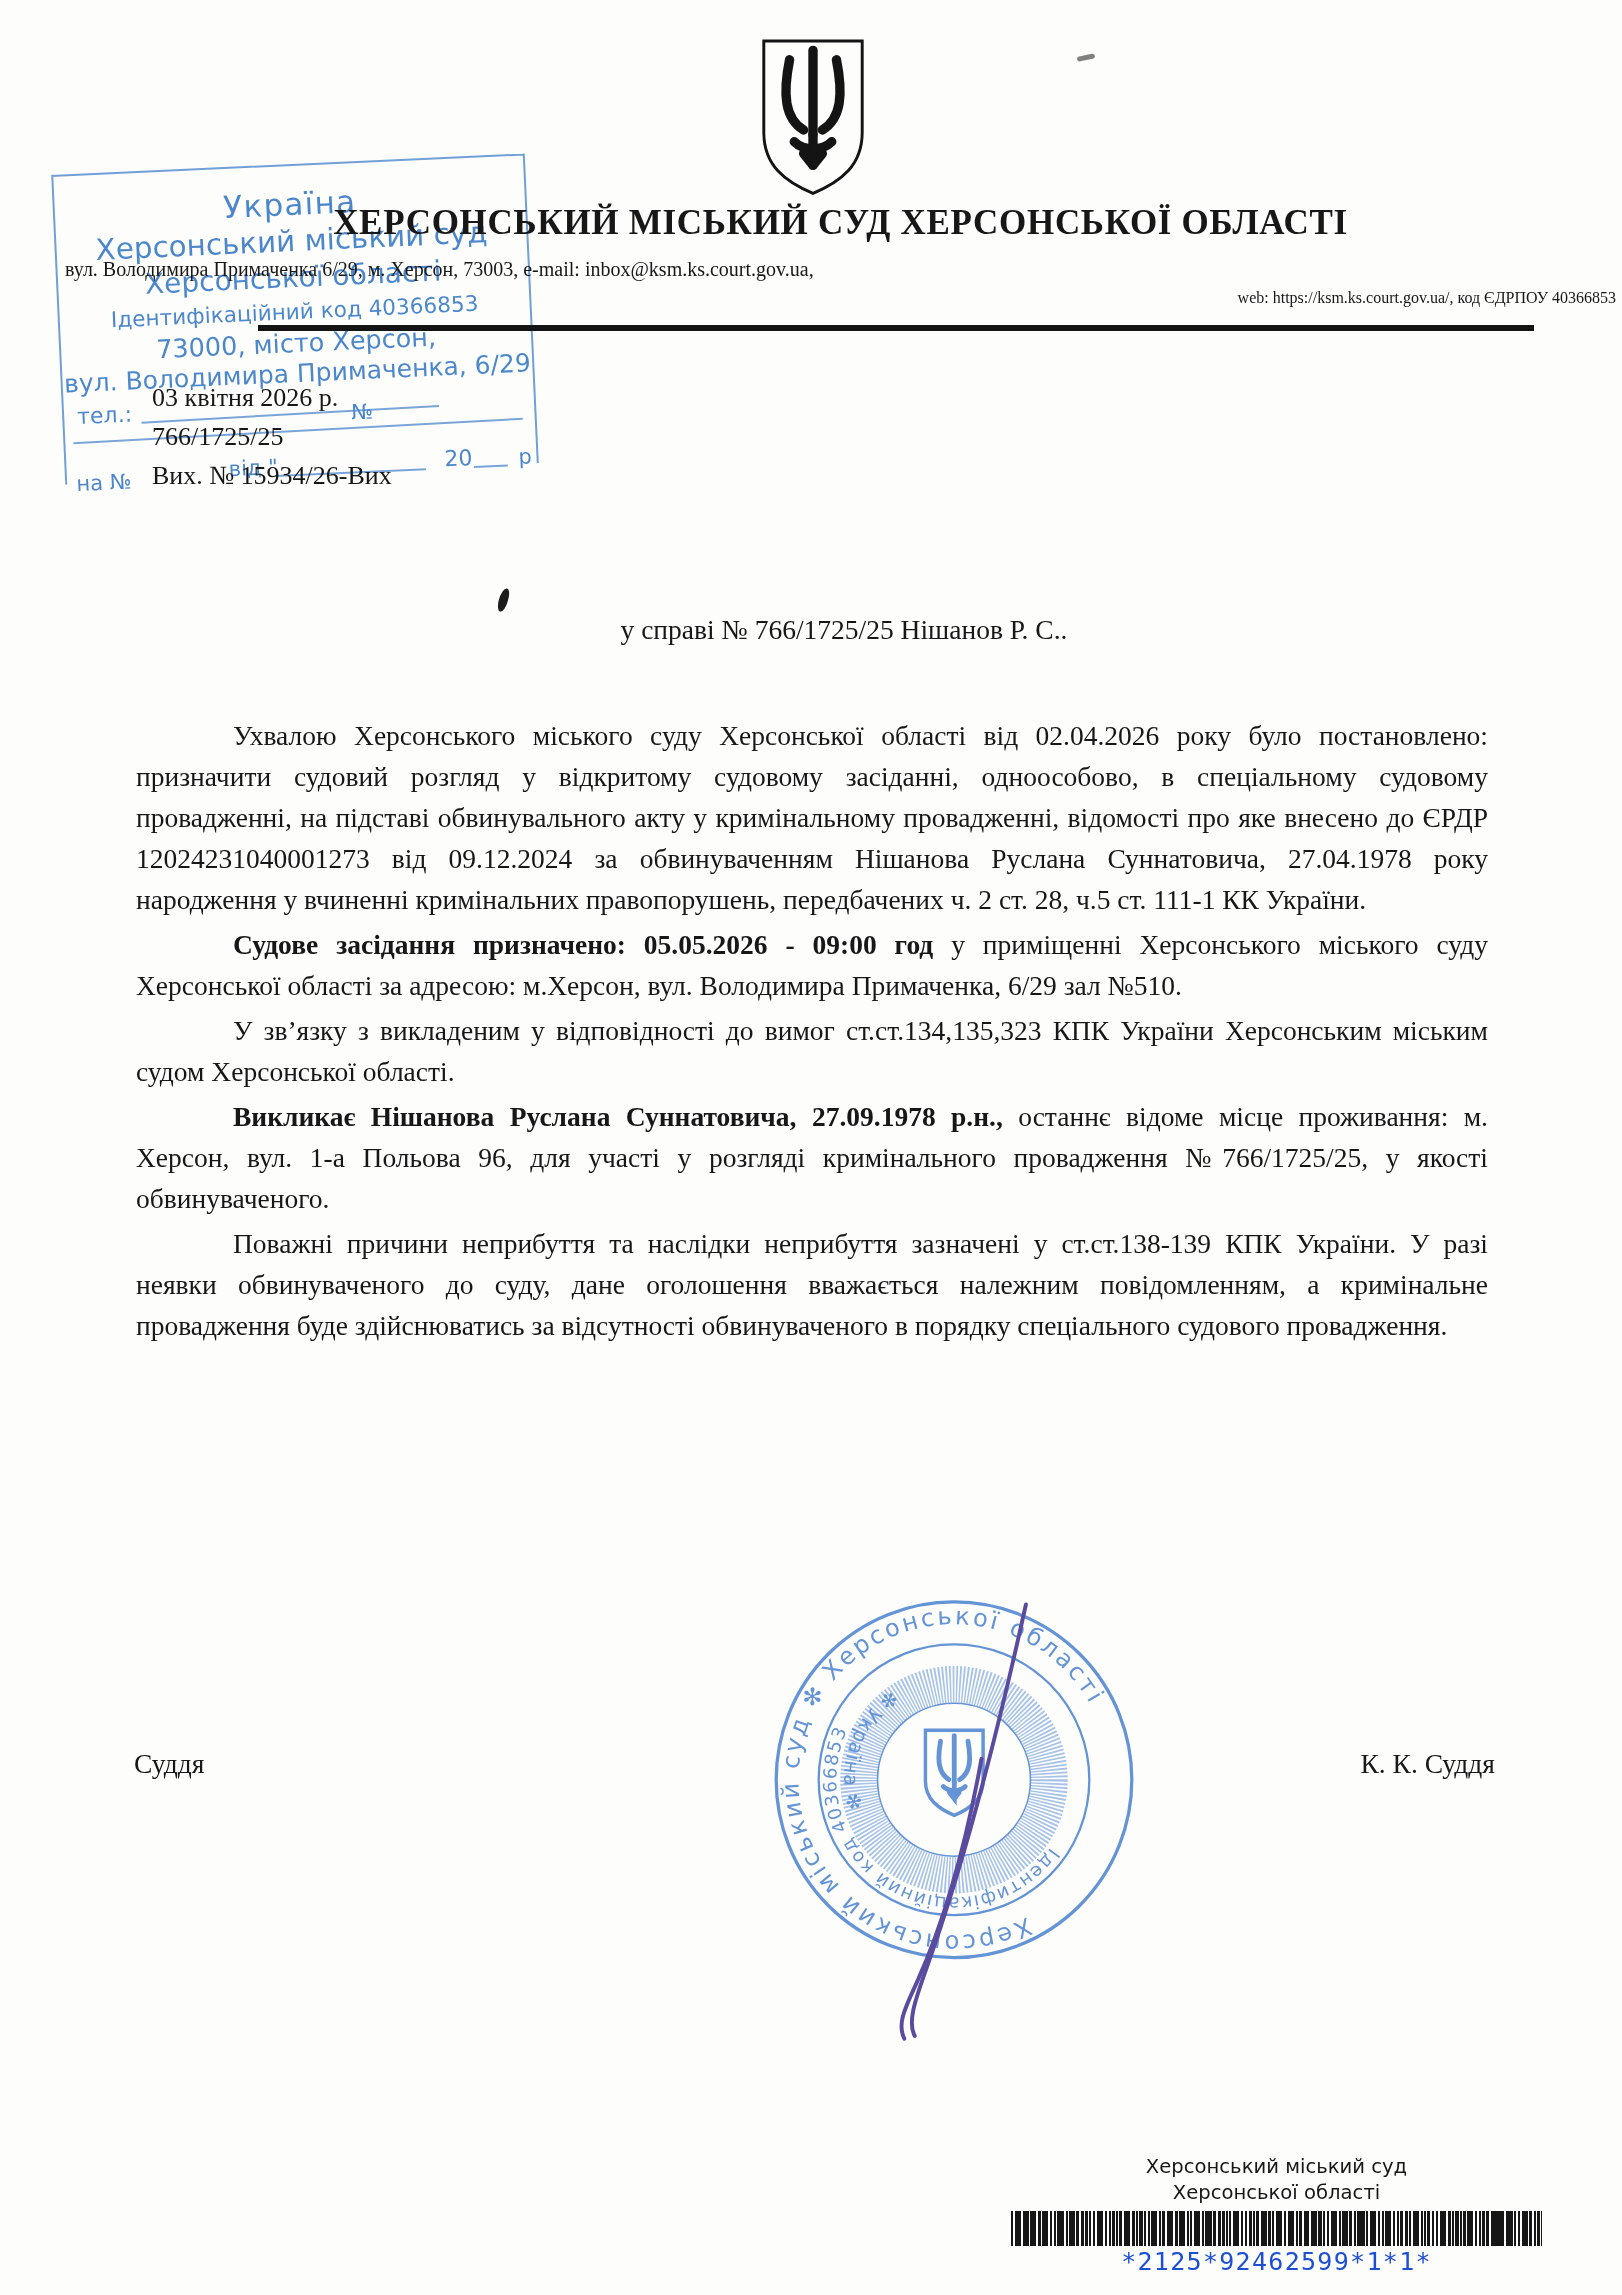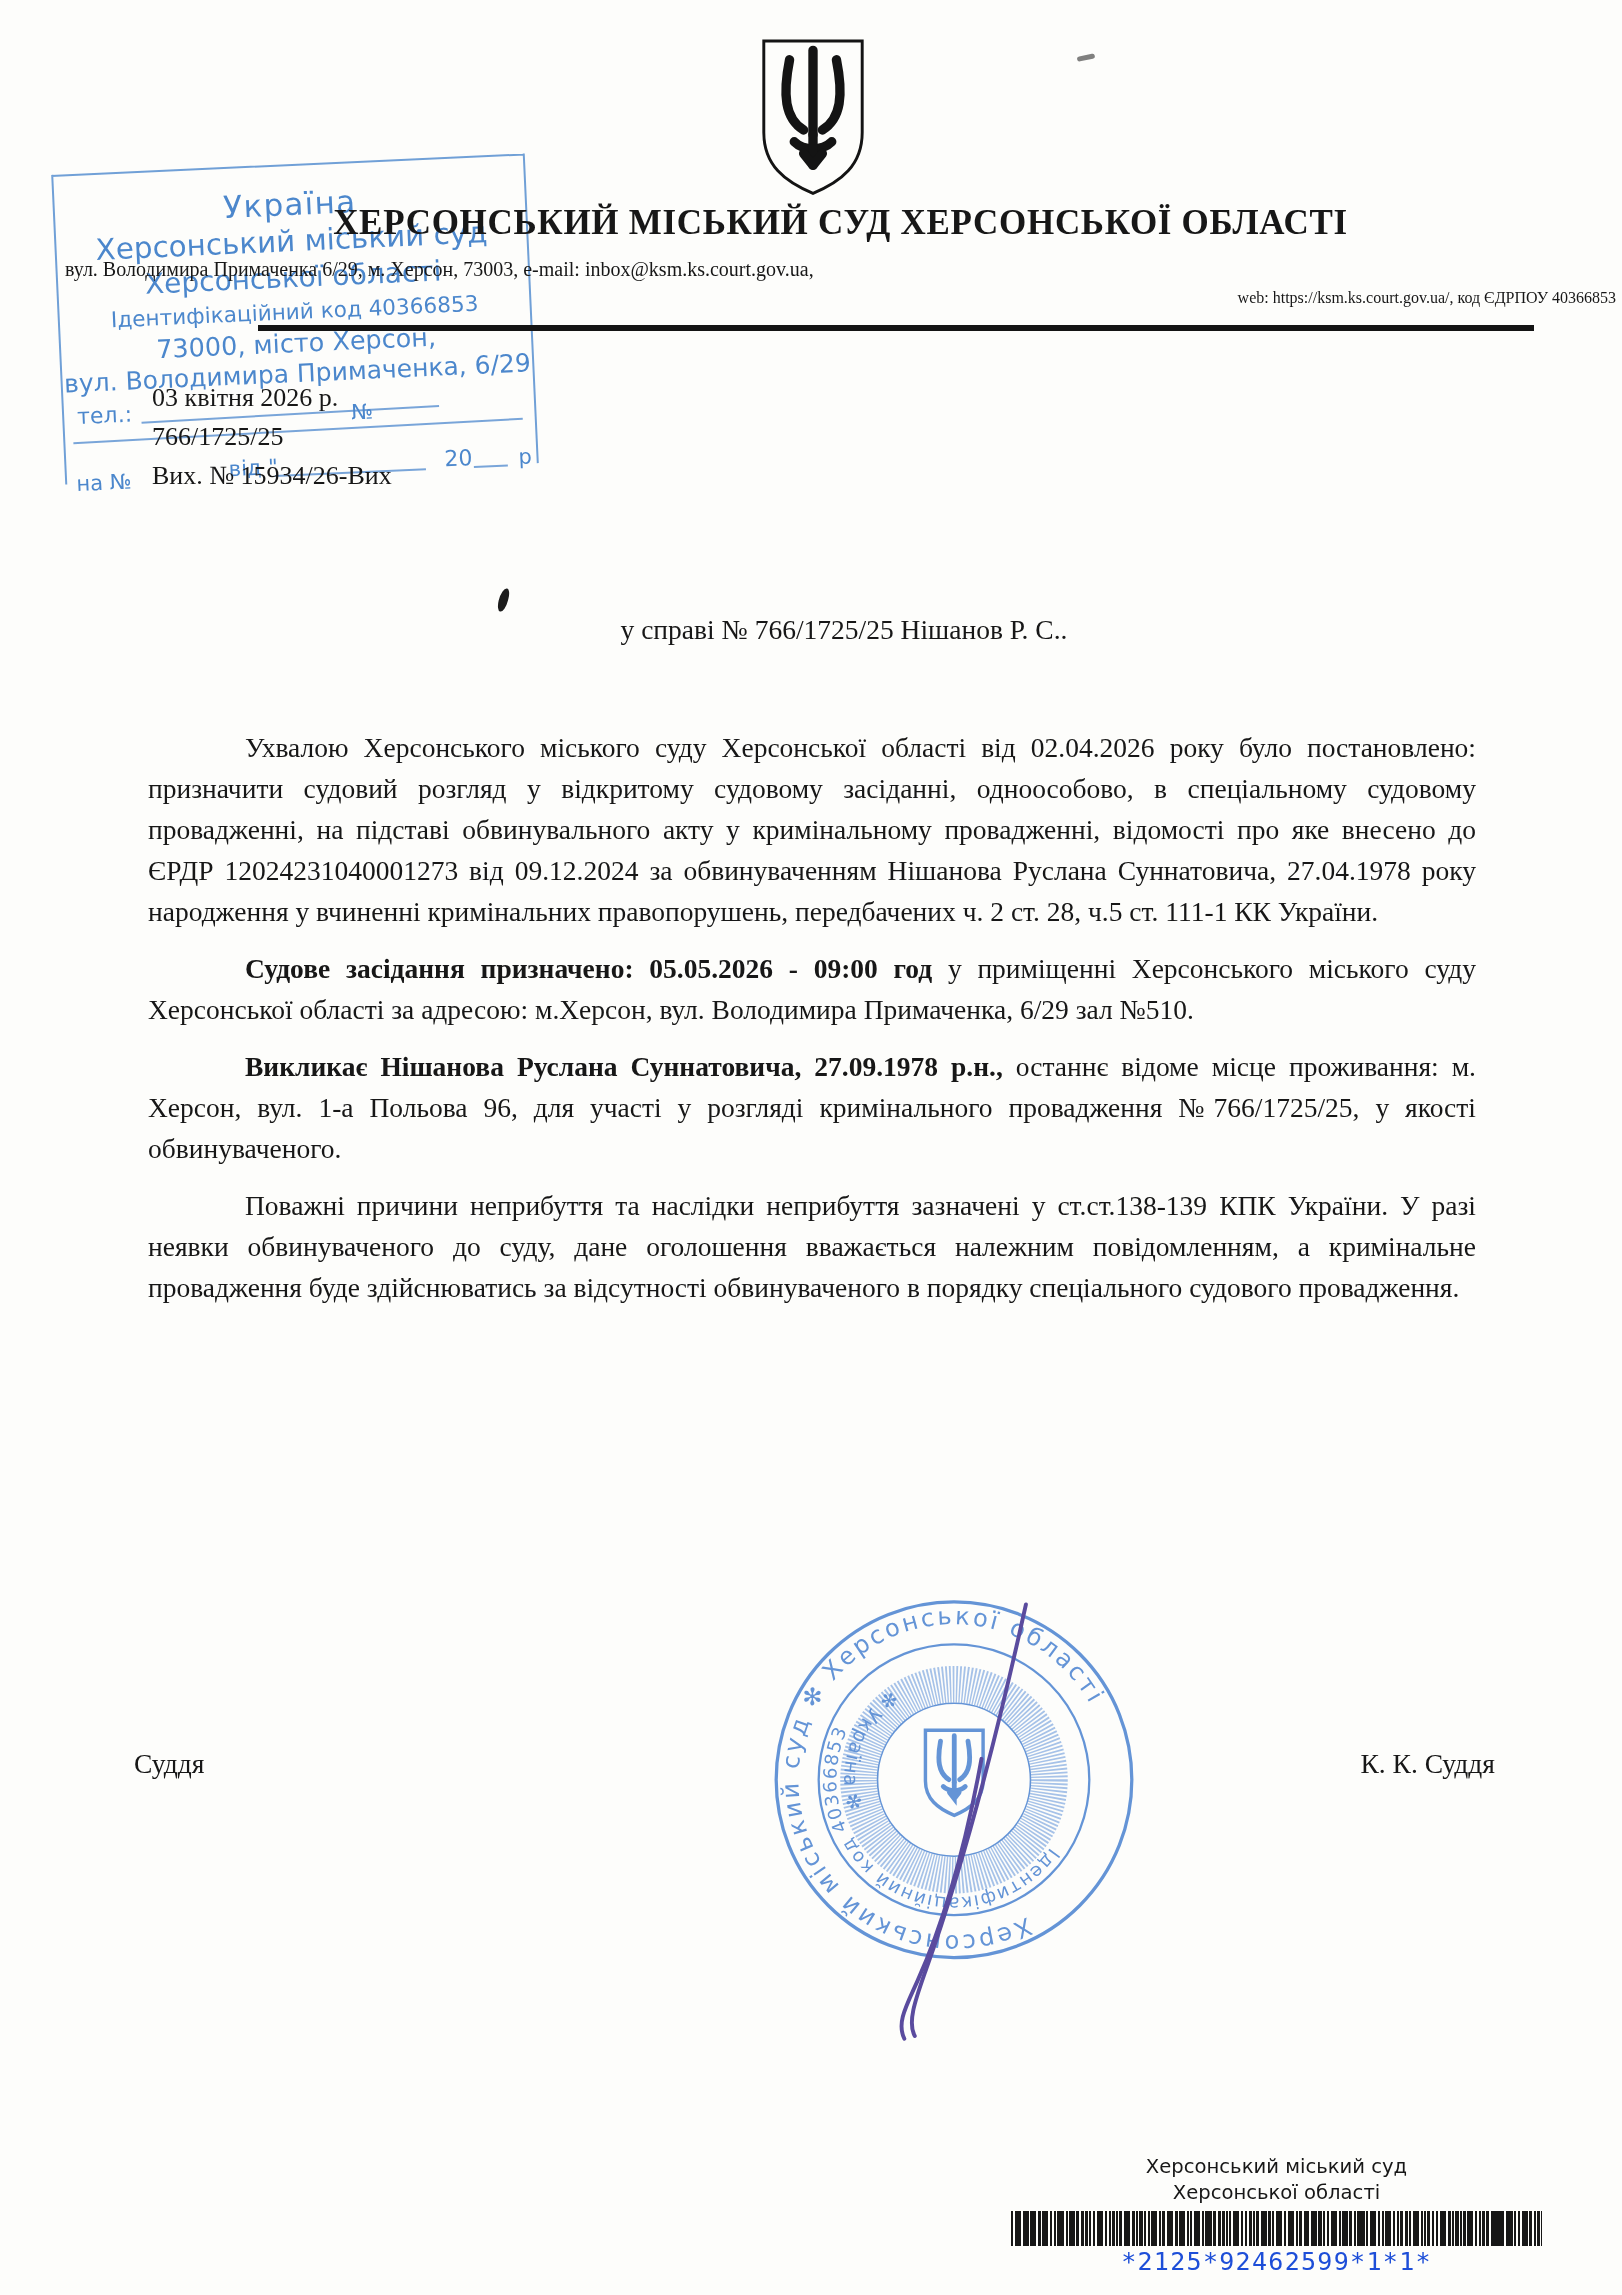--- a/index.html
+++ b/index.html
@@ -56,21 +56,21 @@
 
   
   .doc-title{position:absolute;left:134px;top:523px;width:1420px;text-align:center;font-size:32px;}
   .doc-subtitle{position:absolute;left:134px;top:614px;width:1420px;text-align:center;font-size:27.5px;}
 
   
   .body-text{
     position:absolute;left:132px;top:711px;width:1360px;
     font-size:27.5px;line-height:41px;text-align:justify;
   }
-  .body-text p{margin:16px;text-indent:97px;}
+  .body-text p{margin:4px;text-indent:97px;}
   .b{font-weight:bold;}
 
   
   .contacts{position:absolute;left:241px;top:1454px;font-size:27.5px;line-height:50px;white-space:nowrap;}
 
   
   .seal{position:absolute;left:751px;top:1564px;z-index:1;}
 
   
   .judge-label{position:absolute;left:134px;top:1748px;font-size:27.5px;z-index:2;}
@@ -141,20 +141,21 @@
   <div class="addr1">вул. Володимира Примаченка  6/29, м. Херсон, 73003, e-mail: inbox@ksm.ks.court.gov.ua,</div>
   <div class="addr2">web: https://ksm.ks.court.gov.ua/, код ЄДРПОУ 40366853</div>
   <div class="hrule"></div>
 
   <div class="ink-blob"></div>
   <div class="doc-subtitle">у справі № 766/1725/25 Нішанов Р. С..</div>
 
   <div class="body-text">
     <p><span>Ухвалою Херсонського міського суду Херсонської області   від 02.04.2026 року було постановлено: призначити судовий розгляд у відкритому судовому засіданні, одноособово, в спеціальному судовому провадженні, на підставі обвинувального акту у кримінальному провадженні, відомості про яке внесено до ЄРДР 12024231040001273 від 09.12.2024 за обвинуваченням Нішанова Руслана Суннатовича, 27.04.1978 року народження у вчиненні кримінальних правопорушень, передбачених ч. 2 ст. 28, ч.5 ст. 111-1 КК України.</span></p>
     <p><span class="b">Судове засідання призначено: 05.05.2026 - 09:00 год</span><span> у приміщенні Херсонського міського суду Херсонської області   за адресою: м.Херсон, вул. Володимира Примаченка, 6/29  зал №510.</span></p>
+    <p><span>У зв’язку з викладеним у відповідності до вимог    ст.ст.134,135,323 КПК України Херсонським міським судом Херсонської області.</span></p>
     <p><span class="b">Викликає Нішанова Руслана Суннатовича, 27.09.1978 р.н.,</span><span> останнє відоме місце проживання: м. Херсон, вул. 1-а Польова 96, для участі у розгляді кримінального провадження №766/1725/25, у якості обвинуваченого.</span></p>
     <p><span>Поважні причини неприбуття та наслідки неприбуття зазначені у ст.ст.138-139 КПК України. У разі неявки обвинуваченого до суду, дане оголошення вважається належним повідомленням, а кримінальне провадження буде здійснюватись за відсутності обвинуваченого в порядку спеціального судового провадження.</span></p>
   </div>
 
 
   <svg class="seal" width="406" height="523" viewBox="0 0 620 800">
     <defs>
       <path id="arcOuter" d="M310,330 m-238,0 a238,238 0 1,1 476,0 a238,238 0 1,1 -476,0"></path>
       <path id="arcInner" d="M310,330 m-180,0 a180,180 0 1,1 360,0 a180,180 0 1,1 -360,0"></path>
       <path id="arcBottom" d="M310,330 m-168,0 a168,168 0 1,0 336,0 a168,168 0 1,0 -336,0"></path>

